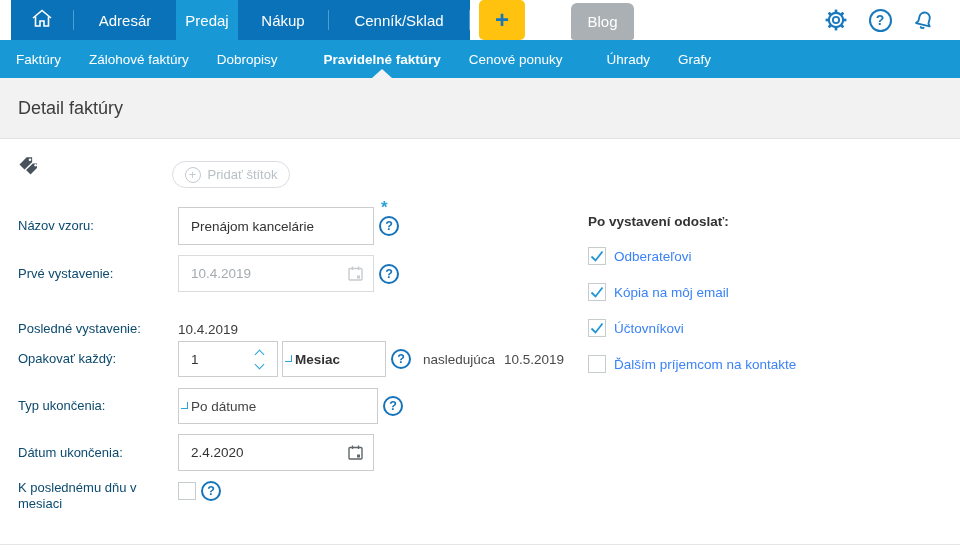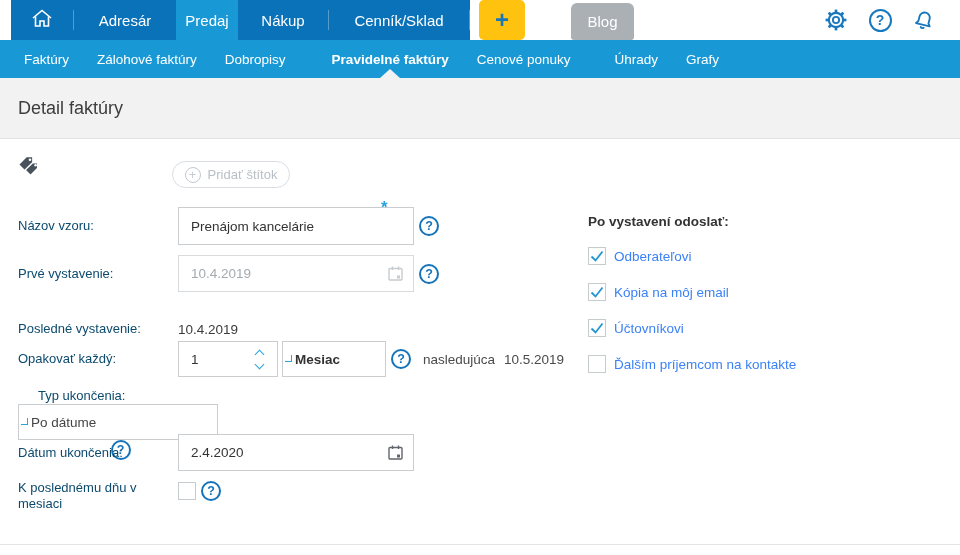--- a/index.html
+++ b/index.html
@@ -21,21 +21,21 @@
     color:#1778be; font-size:24px; font-weight:bold; cursor:pointer; }
   .blog-btn { width:63px; height:37px; margin-left:46px; align-self:flex-start; margin-top:3px;
     background:#aab0b4; border-radius:6px 6px 3px 3px; color:#fff; font-size:15px;
     display:flex; align-items:center; justify-content:center; cursor:pointer; }
   .top-icons { margin-left:auto; display:flex; align-items:center; gap:18px; padding-right:23px; }
   .tico { width:26px; height:26px; display:flex; align-items:center; justify-content:center; cursor:pointer; }
   .help-round { width:23px; height:23px; border:2px solid #1778be; border-radius:50%;
     color:#1778be; font-size:14px; font-weight:bold; display:flex; align-items:center; justify-content:center; }
 
   
-  .subnav { height:38px; background:#1899d6; display:flex; align-items:stretch; padding-left:10px; position:relative; }
+  .subnav { height:38px; background:#1899d6; display:flex; align-items:stretch; padding-left:2px; position:relative; }
   .subtab { display:flex; align-items:center; padding:0 14px; color:#fff; font-size:13.5px;
     cursor:pointer; position:relative; }
   .subtab.ml18{ margin-left:18px; } .subtab.ml16{ margin-left:16px; }
   .subtab.active { font-weight:bold; }
   .subtab.active::after { content:""; position:absolute; bottom:0; left:50%; margin-left:-10px;
     border-left:10px solid transparent; border-right:10px solid transparent;
     border-bottom:9px solid #f2f2f2; }
 
   
   .header-band { height:61px; background:#f2f2f2; border-bottom:1px solid #e3e3e3;
@@ -48,21 +48,21 @@
   .tag-icon { position:absolute; left:17px; top:17px; }
   .add-tag { position:absolute; left:172px; top:22px; width:118px; height:27px;
     border:1px solid #d9dde1; border-radius:14px; background:#fff;
     display:flex; align-items:center; justify-content:center; gap:7px;
     color:#b8bfc5; font-size:13px; cursor:default; }
   .circle-plus { width:16px; height:16px; border:1.3px solid #c3cad0; border-radius:50%;
     display:flex; align-items:center; justify-content:center; font-size:12px; color:#c3cad0; }
 
   .frow { position:absolute; left:18px; display:flex; align-items:center; }
   .flabel { width:160px; font-size:13px; color:#0c4a6e; line-height:16px; }
-  .tinput { width:236px; height:38px; border:1px solid #c9cdd0; background:#fff;
+  .tinput { width:196px; height:38px; border:1px solid #c9cdd0; background:#fff;
     font-family:"Liberation Sans",sans-serif; font-size:13.5px; color:#333; padding:0 12px; outline:none; }
   .tinput.h37 { height:37px; }
   .tinput.disabled { border-color:#d8dcdf; color:#a4abb0; }
   .input-wrap { position:relative; }
   .cal-ico { position:absolute; right:10px; top:10px; pointer-events:none; }
   .req { position:absolute; left:363px; top:-9px; color:#2aa0d8; font-size:17px; font-weight:bold; }
   .qhelp { width:20px; height:20px; border:2px solid #1573ba; border-radius:50%;
     color:#1573ba; font-size:12.5px; font-weight:bold; display:flex; align-items:center;
     justify-content:center; margin-left:5px; flex:none; cursor:pointer; }
   .static-val { font-size:13.5px; color:#3c3c3c; }
@@ -218,21 +218,21 @@
     </span>
     <div class="selbox unit">
       <span>Mesiac</span>
       <span class="chev"></span>
     </div>
     <span class="qhelp">?</span>
     <span class="next-lbl">nasledujúca</span>
     <span class="next-date">10.5.2019</span>
   </div>
 
-  <div class="frow" style="top:249px;flex-direction:column;">
+  <div class="frow" style="top:249px;">
     <div class="flabel">Typ ukončenia:</div>
     <div class="selbox wide">
       <span>Po dátume</span>
       <span class="chev"></span>
     </div>
     <span class="qhelp">?</span>
   </div>
 
   <div class="frow" style="top:295px;">
     <div class="flabel">Dátum ukončenia:</div>

